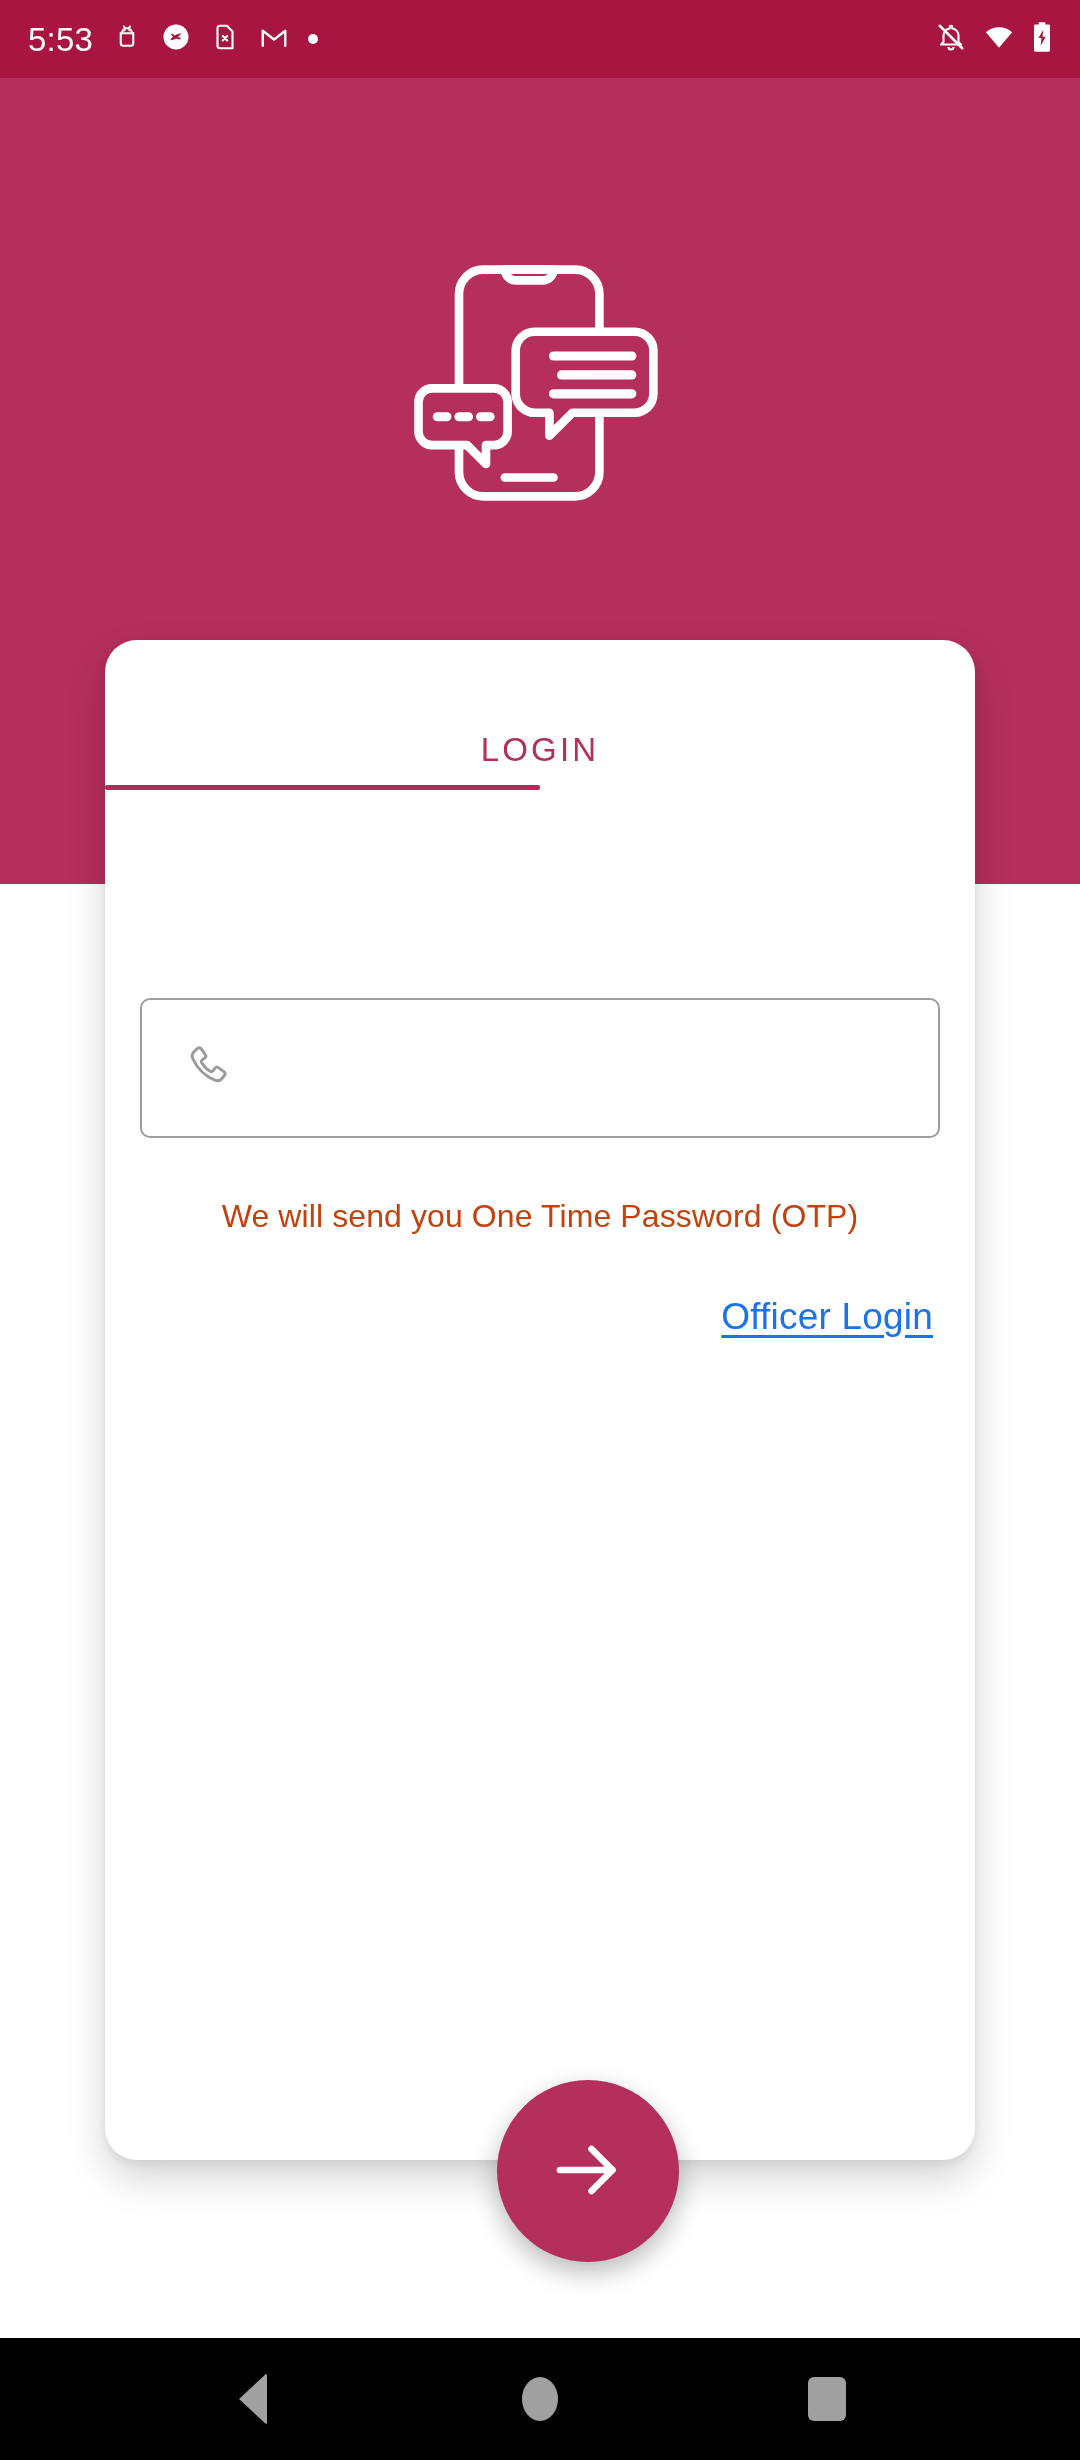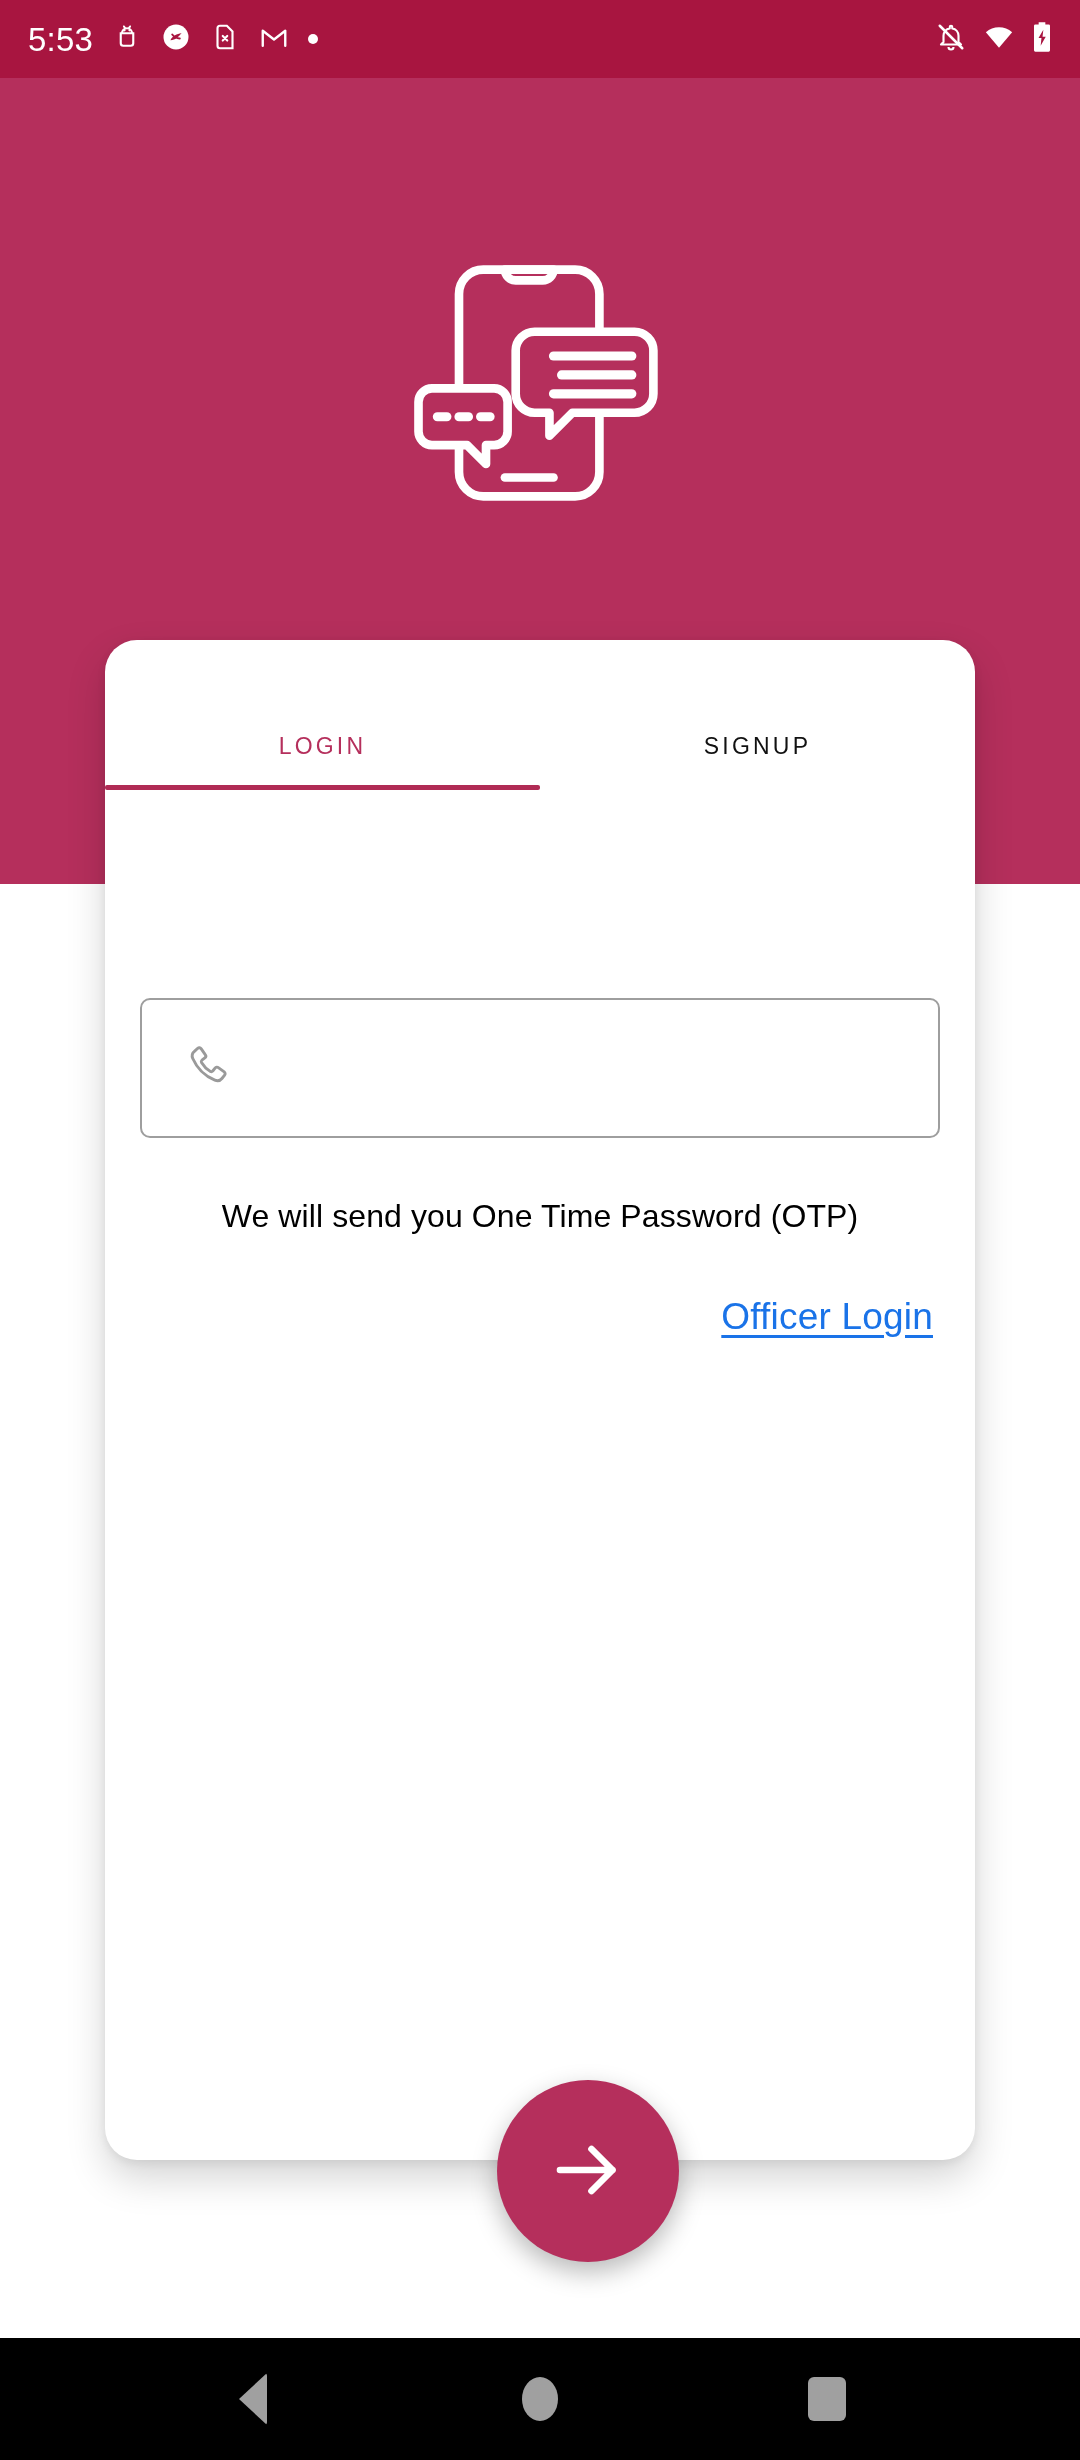--- a/index.html
+++ b/index.html
@@ -41,22 +41,22 @@
     width:870px; height:1520px;
     background:#ffffff; border-radius:32px;
     box-shadow:0 18px 38px rgba(0,0,0,0.17), 0 3px 10px rgba(0,0,0,0.07);
   }
   .tabs{
     position:absolute; left:0; top:0; width:870px; height:150px;
     display:flex;
   }
   .tab{
     flex:1; display:flex; align-items:flex-end; justify-content:center;
-    padding-bottom:30px;
-    font-size:23px; letter-spacing:3.2px; font-weight:400;
+    padding-bottom:21px;
+    font-size:33px; letter-spacing:3.2px; font-weight:400;
     background:transparent; border:none; cursor:pointer;
     font-family:"Liberation Sans", sans-serif;
   }
   .tab.active{ color:#B52F5C; }
   .tab.inactive{ color:#111111; }
   .tab-indicator{
     position:absolute; left:0; top:145px; width:435px; height:5px;
     background:#B02B55; border-radius:2px;
   }
 
@@ -66,21 +66,21 @@
     border:2px solid #9e9e9e; border-radius:10px;
     display:flex; align-items:center; padding-left:42px; gap:30px;
     background:#fff;
   }
   .field-ph{
     font-size:37px; color:#9a9a9a; letter-spacing:0.3px;
     font-family:"Liberation Sans", sans-serif;
   }
   .helper{
     position:absolute; left:0; top:558px; width:870px;
-    text-align:center; font-size:32px; color:#000000;
+    text-align:center; font-size:32px; color:#c2410c;
     letter-spacing:0.1px;
   }
   .officer{
     position:absolute; right:42px; top:650px;
     font-size:37px; color:#1a73e8; text-decoration:underline;
     text-underline-offset:6px; cursor:pointer; letter-spacing:0.2px;margin-top:6px;
   }
 
   
   .fab{
@@ -205,21 +205,20 @@
           </g>
         </g>
       </svg>
     </div>
   </div>
 
   <div class="card">
 
     <div class="tabs">
       <button class="tab active">LOGIN</button>
-      <button class="tab inactive">SIGNUP</button>
     </div>
     <div class="tab-indicator"></div>
 
     <div class="field">
       <span>
         <svg width="50" height="50" viewBox="0 0 24 24">
           <path d="M6.6 3.5c.5-.4 1.2-.3 1.6.2l2 2.8c.4.5.3 1.2-.2 1.6l-1.4 1.1c-.3.3-.4.7-.2 1.1a12 12 0 0 0 4.3 4.3c.4.2.8.1 1.1-.2l1.1-1.4c.4-.5 1.1-.6 1.6-.2l2.8 2c.5.4.6 1.1.2 1.6l-1.3 1.6c-.8 1-2.2 1.3-3.4.8A20 20 0 0 1 4.2 8.4c-.5-1.2-.2-2.6.8-3.4l1.6-1.5z" fill="none" stroke="#9a9a9a" stroke-width="1.4" stroke-linejoin="round"></path>
         </svg>
       </span>
     </div>

